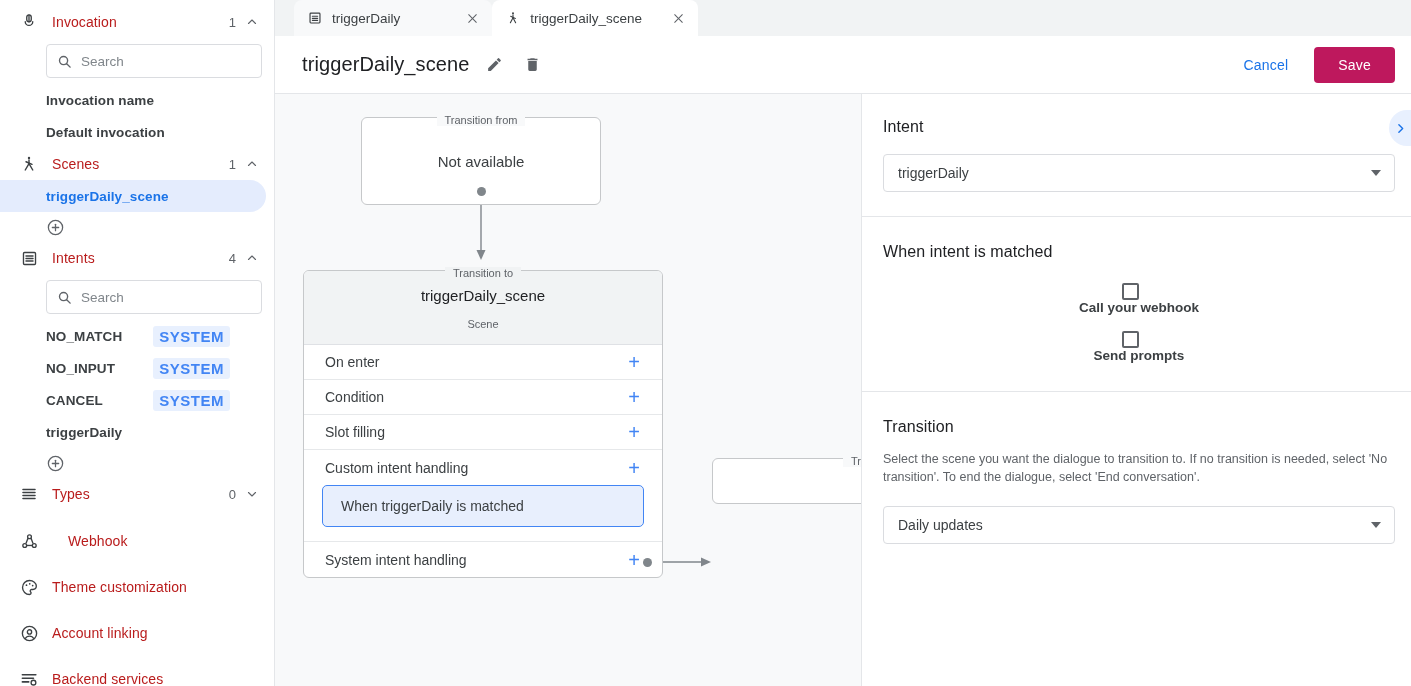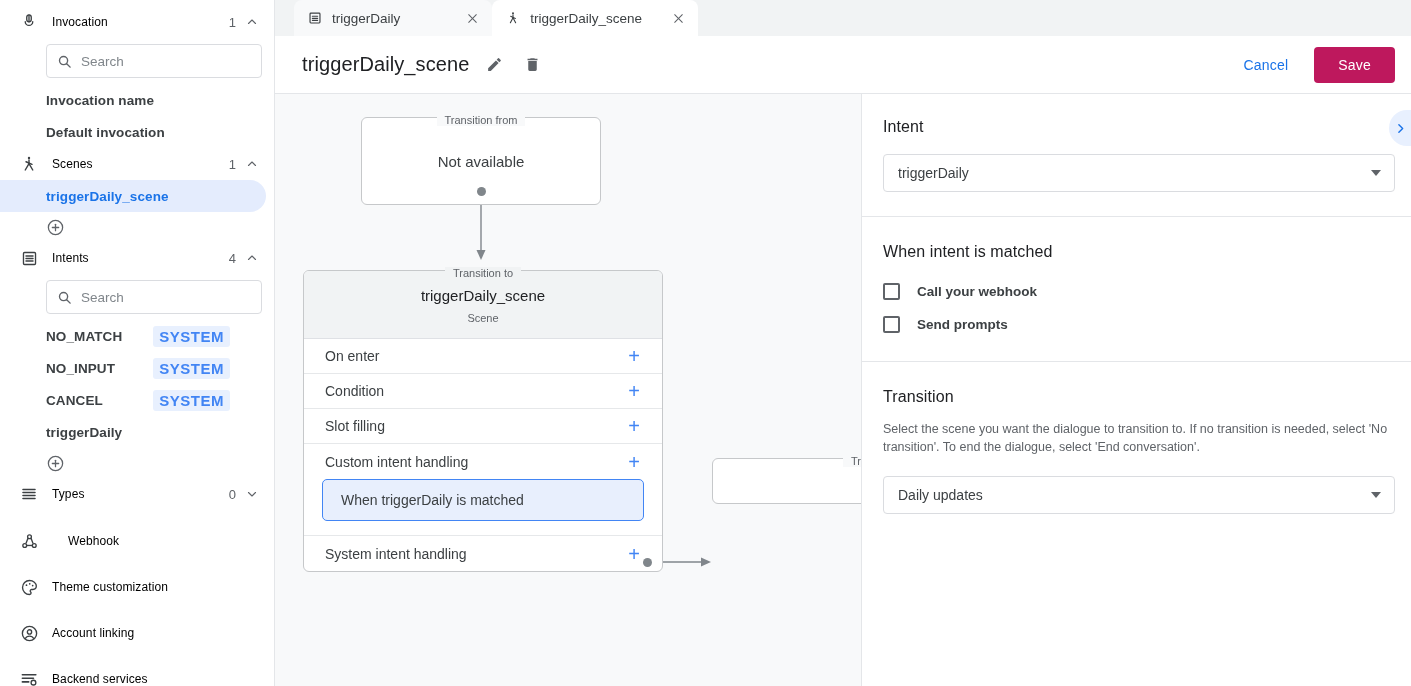--- a/index.html
+++ b/index.html
@@ -30,21 +30,21 @@
     user-select: none;
   }
   .nav-section .ico {
     width: 22px; height: 22px; flex: 0 0 22px;
     display: flex; align-items: center; justify-content: center;
     color: #3c4043; margin-right: 12px;
   }
   .nav-section .ico svg { display: block; }
   .nav-section .lbl {
     flex: 1 1 auto;
-    font-size: 12px; color: #000000; letter-spacing: .1px;
+    font-size: 14px; color: #b91c1c; letter-spacing: .1px;
   }
   .nav-section .cnt {
     font-size: 13px; color: #5f6368; margin-right: 10px;
   }
   .nav-section .chev { width: 12px; height: 12px; color: #5f6368; display: flex; }
 
   .search-wrap { padding: 6px 12px 6px 46px; }
   .search-box {
     height: 34px; border: 1px solid #dadce0; border-radius: 4px;
     display: flex; align-items: center; padding: 6px 10px;
@@ -152,21 +152,21 @@
     left: 28px; top: 176px; width: 360px;
     background: #fff;
   }
   #node-scene .legend span { background: #f1f3f4; }
   .scene-head {
     background: #f1f3f4; border-radius: 5px 5px 0 0;
     padding: 16px 0 14px; text-align: center;
     border-bottom: 1px solid #dfe1e5;
   }
   .scene-head .sname { font-size: 15px; color: #202124; }
-  .scene-head .stype { font-size: 11px; color: #5f6368; margin-top: 8px; }
+  .scene-head .stype { font-size: 11px; color: #5f6368; margin-top: 14px; }
   .scene-row {
     height: 35px; display: flex; align-items: center;
     padding: 0 19px 0 21px;
     border-bottom: 1px solid #e6e8ea;
     font-size: 14px; color: #3c4043; cursor: pointer;
   }
   .scene-row:last-child { border-bottom: none; }
   .scene-row .grow { flex: 1 1 auto; }
   .scene-row .plusb {
     color: #4285f4; font-size: 20px; line-height: 1;
@@ -211,21 +211,21 @@
   .select {
     height: 38px; border: 1px solid #dadce0; border-radius: 4px;
     display: flex; align-items: center; padding: 0 13px 0 14px;
     font-size: 14px; color: #3c4043; cursor: pointer; background: #fff;
   }
   .select .grow { flex: 1 1 auto; }
   .select .caret {
     width: 0; height: 0; border-left: 5px solid transparent;
     border-right: 5px solid transparent; border-top: 6px solid #5f6368;
   }
-  .check-row { display: flex; align-items: center; margin-bottom: 16px; }
+  .check-row { display: flex; align-items: center; margin-bottom: 16px; flex-direction: column; }
   .check-row:last-child { margin-bottom: 0; }
   .cbox {
     width: 17px; height: 17px; border: 2px solid #5f6368;
     border-radius: 2px; margin-right: 17px; flex: 0 0 17px; cursor: pointer;
   }
   .check-row .clbl { font-size: 13.5px; font-weight: bold; color: #3c4043; }
 
   .collapse-tab {
     position: absolute; right: 0; top: 16px;
     width: 22px; height: 36px; background: #e8f0fe;

